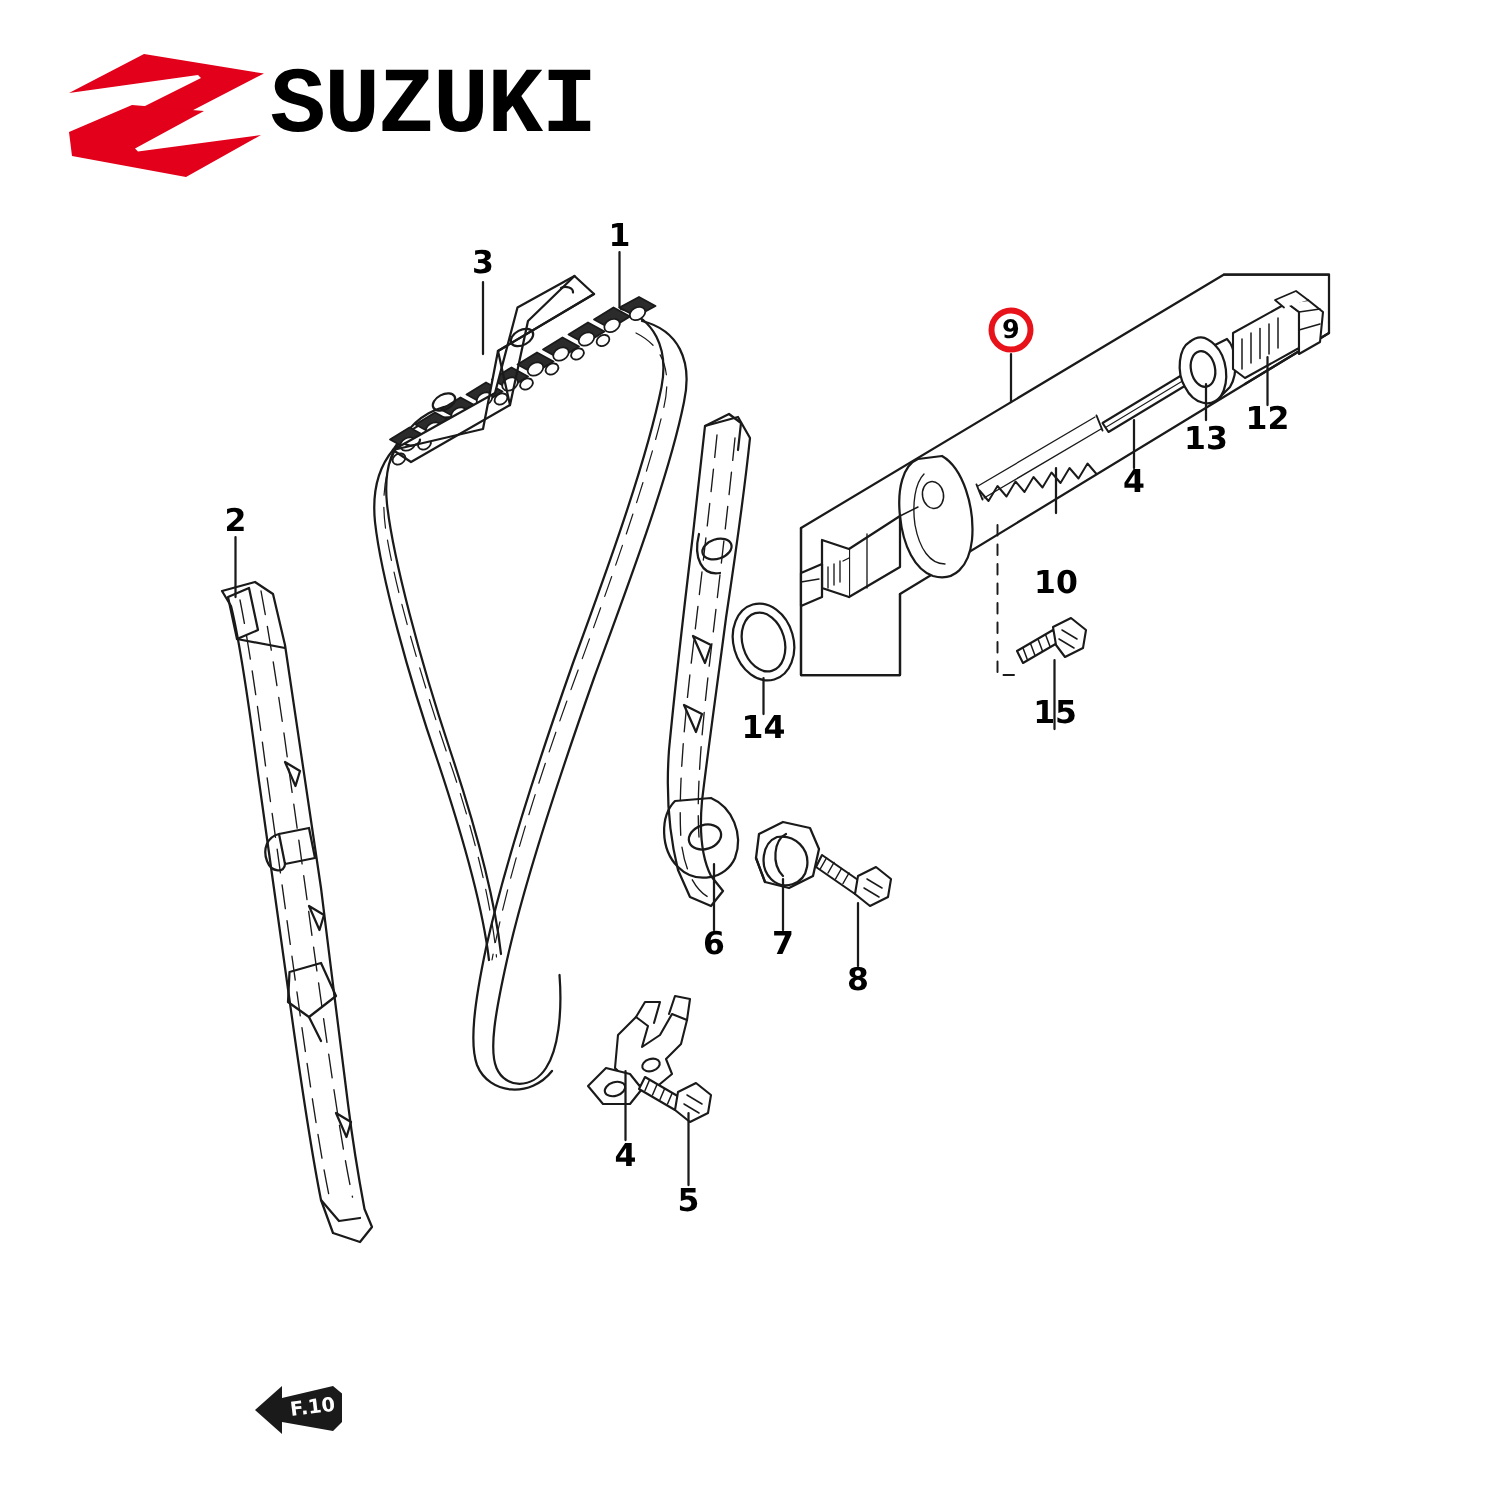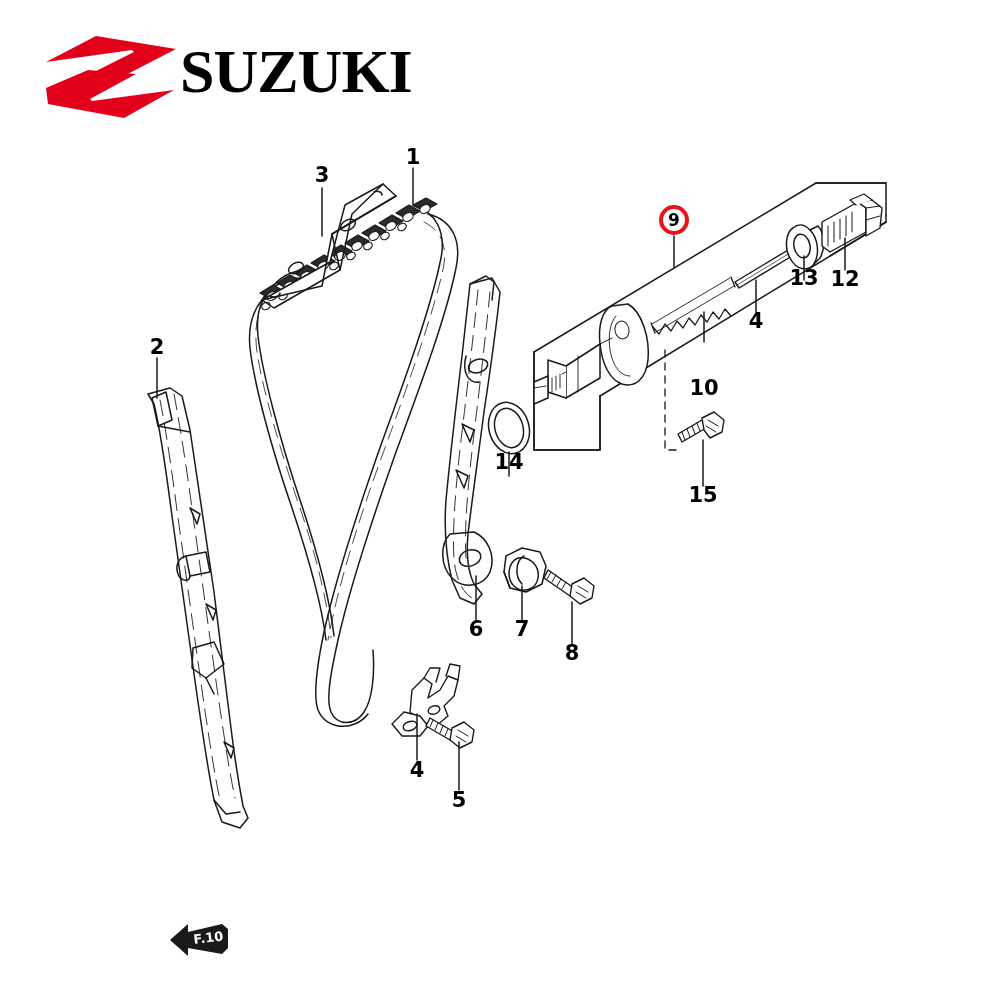--- a/index.html
+++ b/index.html
@@ -9,21 +9,21 @@
     font-family:"Liberation Sans", sans-serif;
     color:#000;
   }
   #page{position:relative;width:1000px;height:1000px;background:#fff;}
 
   
   #brand{position:absolute;left:0;top:0;width:1000px;height:130px;}
   #brand-mark{position:absolute;left:46px;top:36px;width:130px;height:82px;}
   #brand-word{
     position:absolute;left:180px;top:40px;
-    font-family:Liberation Serif, serif;
+    font-family:Liberation Mono, monospace;
     font-weight:bold;font-size:62px;letter-spacing:-1px;
     line-height:62px;
   }
 
   
   #drawing{position:absolute;left:0;top:0;width:1000px;height:1000px;}
   #drawing svg{display:block;width:1000px;height:1000px;}
 
   
   .lbl{
@@ -389,23 +389,23 @@
   <div class="lbl wide" style="left:157px;top:337px;">2</div>
   <div class="lbl wide" style="left:322px;top:165px;">3</div>
   <div class="lbl wide" style="left:417px;top:760px;">4</div>
   <div class="lbl wide" style="left:459px;top:790px;">5</div>
   <div class="lbl wide" style="left:476px;top:619px;">6</div>
   <div class="lbl wide" style="left:522px;top:619px;">7</div>
   <div class="lbl wide" style="left:572px;top:643px;">8</div>
   <div class="lbl wide" style="left:704px;top:341px;margin-top:37px;">10</div>
   <div class="lbl wide" style="left:756px;top:311px;">4</div>
   <div class="lbl wide" style="left:845px;top:269px;">12</div>
-  <div class="lbl wide" style="left:804px;top:268px;">13</div>
-  <div class="lbl wide" style="left:509px;top:452px;">14</div>
-  <div class="lbl wide" style="left:703px;top:485px;">15</div>
+  <div class="lbl wide" style="left:804px;top:282px;">13</div>
+  <div class="lbl wide" style="left:509px;top:475px;">14</div>
+  <div class="lbl wide" style="left:703px;top:465px;text-align:right;">15</div>
 
   <div id="hl-9">
     <span>9</span>
   </div>
 
   <div id="fig-ref">
     <svg viewBox="0 0 64 44" width="64" height="44" aria-hidden="true">
       <path d="M2 22 L20 6 L20 14 L54 6 L60 11 L60 30 L54 36 L20 30 L20 38 Z" fill="#1a1a1a"></path>
       <text x="26" y="26" font-family="DejaVu Sans, sans-serif" font-size="13" font-weight="bold" fill="#ffffff" transform="rotate(-7 26 26)">F.10</text>
     </svg>

